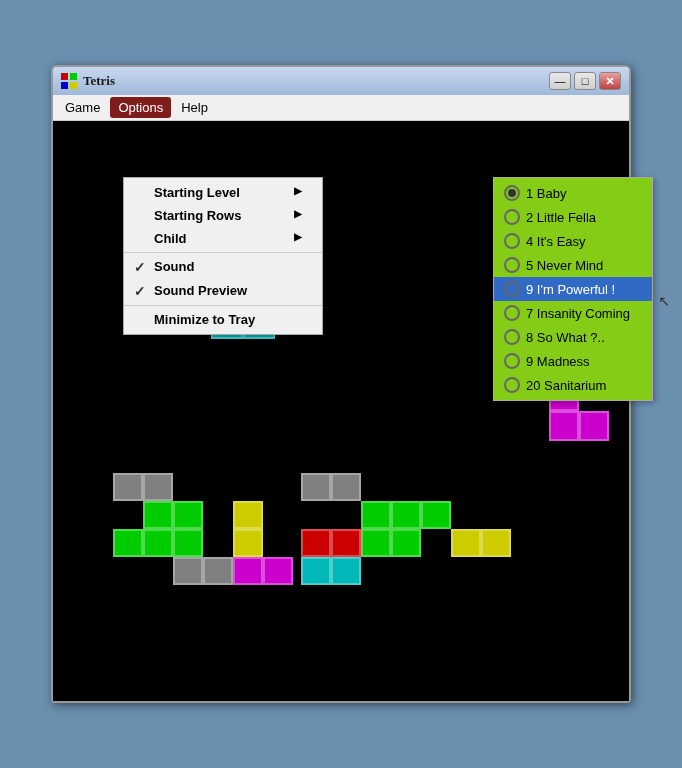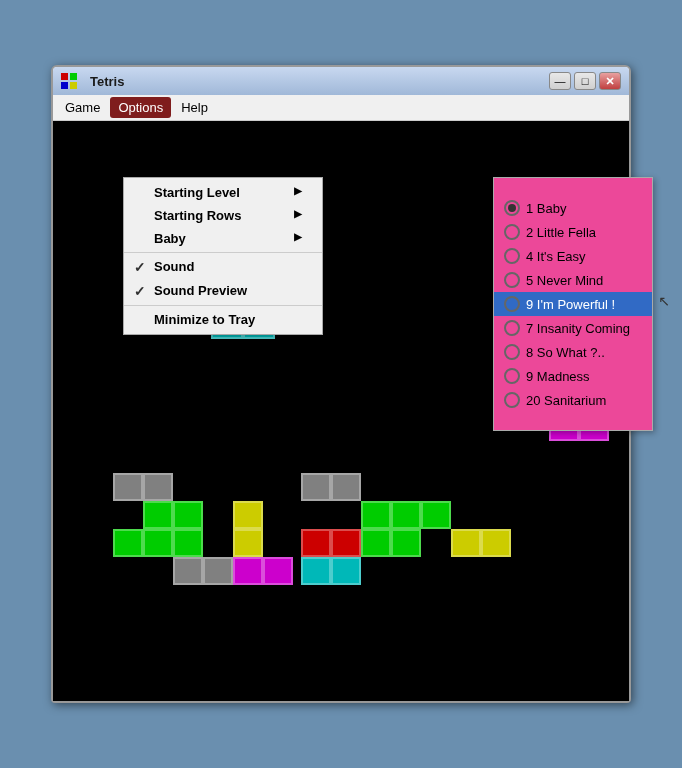--- a/index.html
+++ b/index.html
@@ -26,21 +26,22 @@
       background: linear-gradient(to bottom, #c8d8f0, #a0b8d8);
       padding: 5px 8px;
       display: flex;
       align-items: center;
       justify-content: space-between;
       border-radius: 4px 4px 0 0;
     }
     .title-bar-left {
       display: flex;
       align-items: flex-end;
-      gap: 13px;
+      gap: 6px;
+      font-family: Liberation Serif, serif;
     }
     .title-icon {
       width: 16px;
       height: 16px;
       display: inline-block;
     }
     .title-text {
       font-size: 13px;
       font-weight: bold;
       color: #1a1a1a;
@@ -128,25 +129,25 @@
     .dropdown-item .check {
       width: 20px;
       color: #333;
       font-size: 14px;
     }
     .dropdown-item .arrow {
       margin-left: auto;
       font-size: 10px;
     }
     .submenu-level2 {
-      background: #ec4899;
+      background: #84cc16;
       border: 1px solid #aaa;
       box-shadow: 2px 2px 6px rgba(0,0,0,0.3);
       min-width: 160px;
-      padding: 18px 0;
+      padding: 3px 0;
       position: absolute;
       left: 370px;
       top: 0;
     }
     .submenu-item {
       display: flex;
       align-items: center;
       padding: 4px 20px 4px 30px;
       cursor: pointer;
       white-space: nowrap;
@@ -267,21 +268,21 @@
           <span>Starting Level</span>
           <span class="arrow">▶</span>
         </div>
         <div class="dropdown-item">
           <span class="check"></span>
           <span>Starting Rows</span>
           <span class="arrow">▶</span>
         </div>
         <div class="dropdown-item">
           <span class="check"></span>
-          <span>Baby</span>
+          <span>Child</span>
           <span class="arrow">▶</span>
         </div>
         <div class="separator"></div>
         <div class="dropdown-item">
           <span class="check">✓</span>
           <span>Sound</span>
         </div>
         <div class="dropdown-item">
           <span class="check">✓</span>
           <span>Sound Preview</span>

